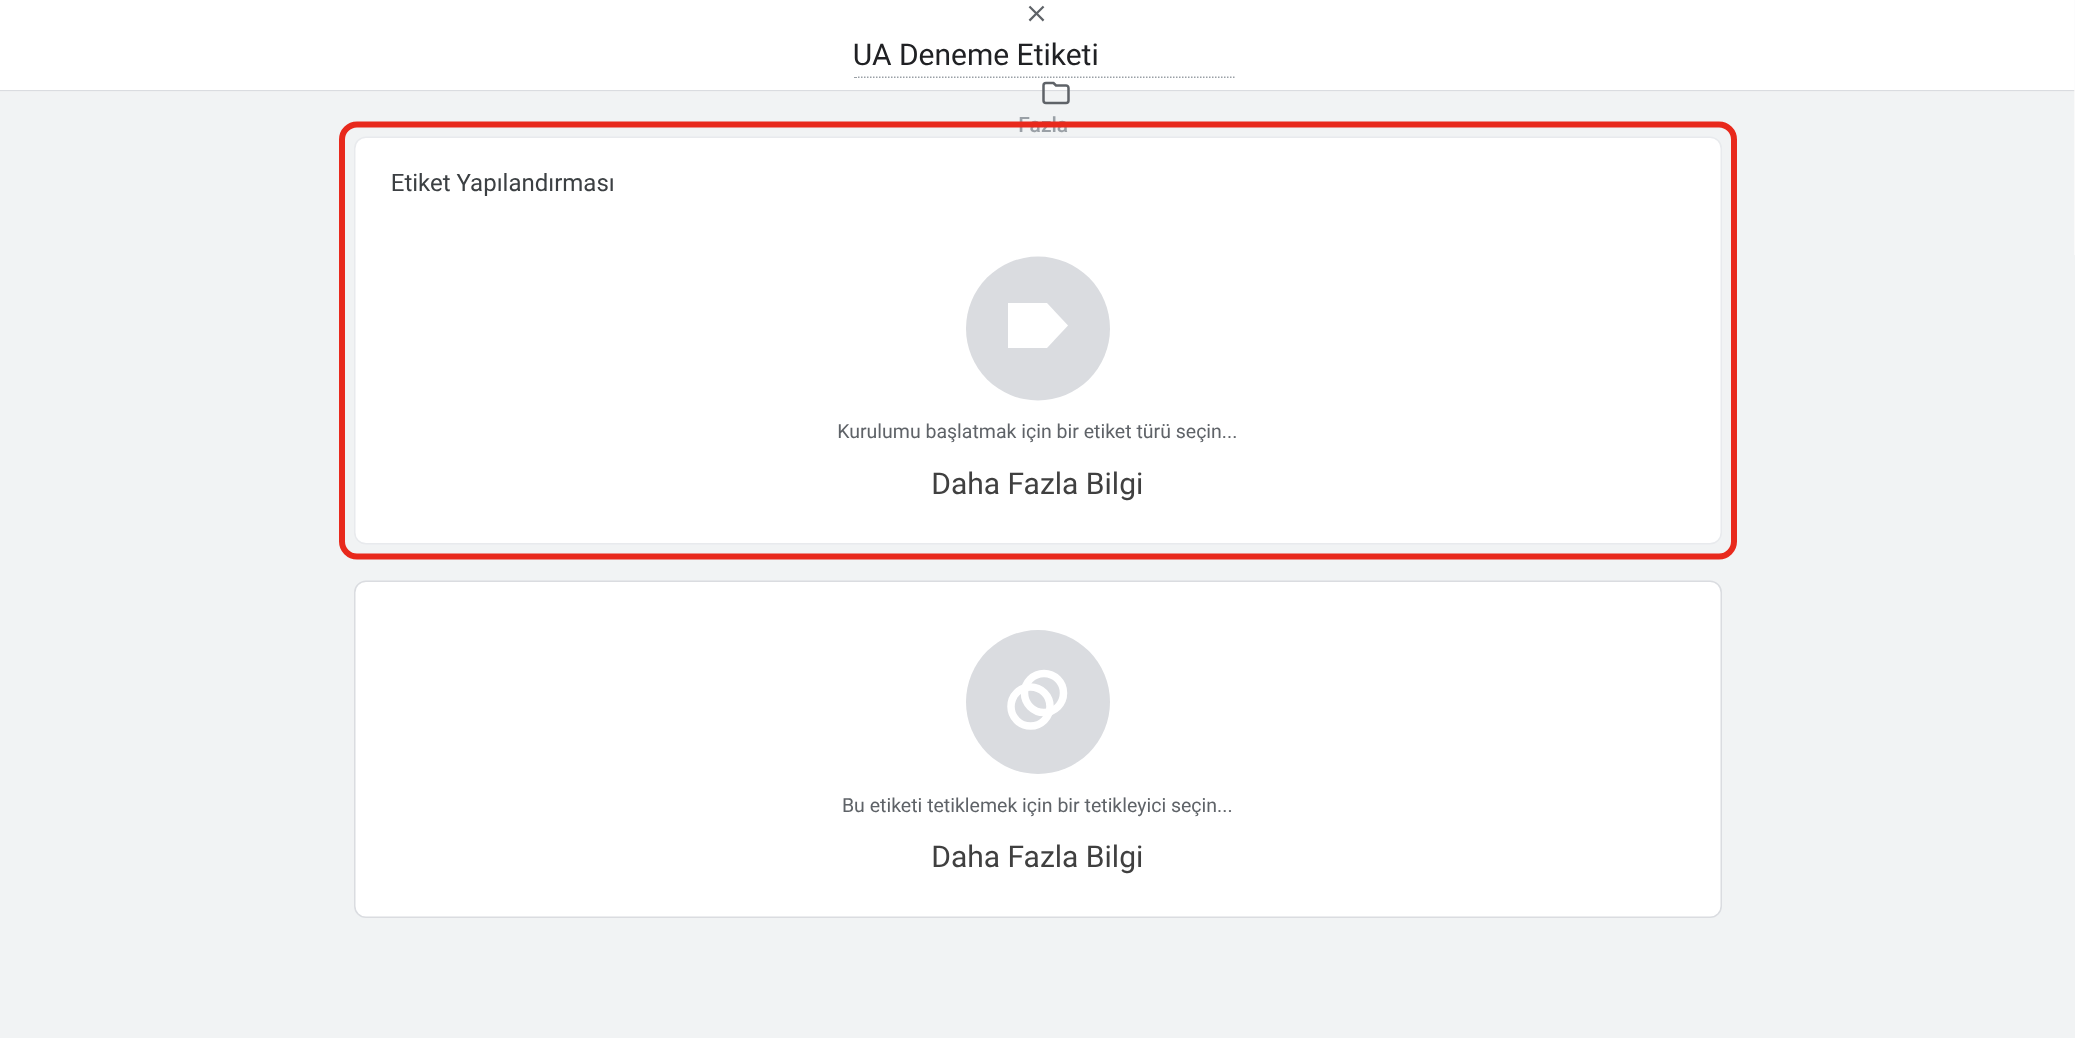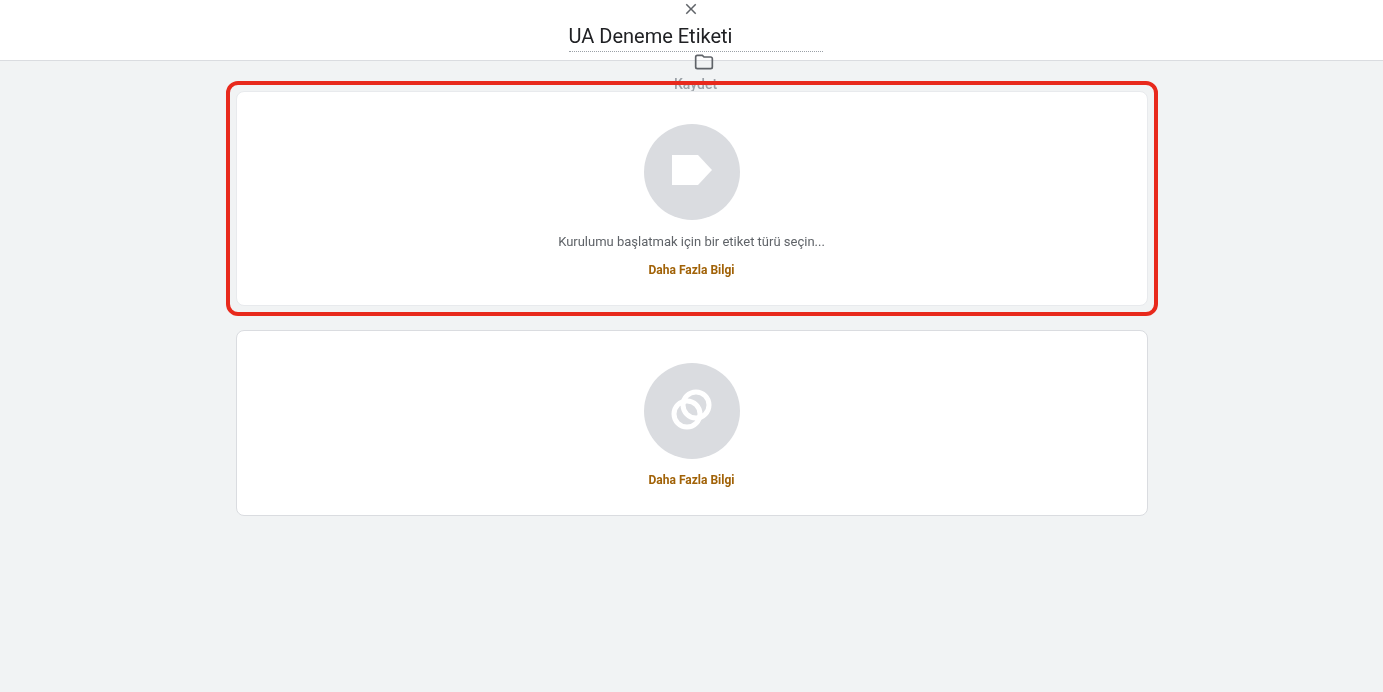--- a/index.html
+++ b/index.html
@@ -115,24 +115,24 @@
     display:flex; align-items:center; justify-content:center;
   }
   .icon-circle svg { fill: #fff; }
 
   .hint {
     font-size: 13px;
     color: #5f6368;
     text-align:left;
   }
   .learn-more {
-    font-size: 12px;
-    color: #a16207;
+    font-size: 20px;
+    color: #404040;
     text-decoration: none;
-    font-weight: 700;
+    font-weight: 400;
   }
 </style>
 </head>
 <body>
 
 <div class="header">
   <div class="close-btn">
     <span>
       <svg viewBox="0 0 24 24">
           <path d="M19 6.41 17.59 5 12 10.59 6.41 5 5 6.41 10.59 12 5 17.59 6.41 19 12 13.41 17.59 19 19 17.59 13.41 12z"></path>
@@ -145,27 +145,28 @@
   <div class="folder-btn">
     <span>
       <svg viewBox="0 0 24 24">
           <path d="M10 4H4c-1.1 0-2 .9-2 2v12c0 1.1.9 2 2 2h16c1.1 0 2-.9 2-2V8c0-1.1-.9-2-2-2h-8l-2-2z" fill="none" stroke="#5f6368" stroke-width="2"></path>
         </svg>
     </span>
   </div>
 
   <div class="spacer"></div>
 
-  <button class="save-btn">Kaydet</button>
+  <button class="save-btn">Fazla</button>
 </div>
 
 <div class="body-area">
 
   <div class="highlight-wrap">
     <div class="card">
+      <div class="card-title">Etiket Yapılandırması</div>
 
       <div class="empty">
         <div class="icon-circle">
           <span>
             <svg width="40" height="30" viewBox="0 0 40 30">
                 <path d="M0 0h26l14 15-14 15H0z"></path>
               </svg>
           </span>
         </div>
         <div class="hint">Kurulumu başlatmak için bir etiket türü seçin...</div>
@@ -178,17 +179,18 @@
 
     <div class="empty">
       <div class="icon-circle">
         <span>
           <svg width="44" height="44" viewBox="0 0 44 44">
             <circle cx="26" cy="18" r="13" fill="none" stroke="#fff" stroke-width="5"></circle>
             <circle cx="17" cy="27" r="13" fill="none" stroke="#fff" stroke-width="5"></circle>
           </svg>
         </span>
       </div>
+      <div class="hint">Bu etiketi tetiklemek için bir tetikleyici seçin...</div>
       <a href="#" class="learn-more">Daha Fazla Bilgi</a>
     </div>
   </div>
 
 </div>
 
 </body></html>

